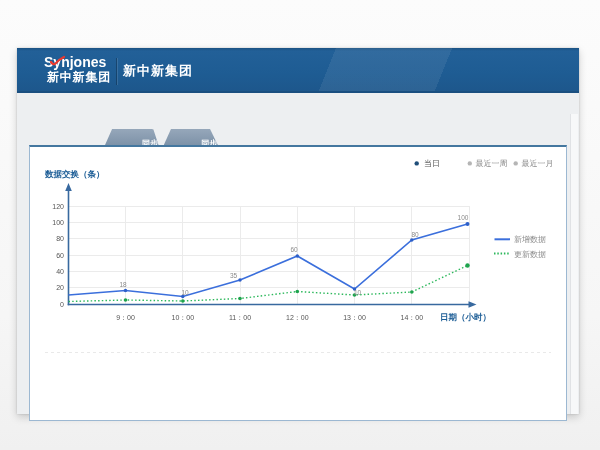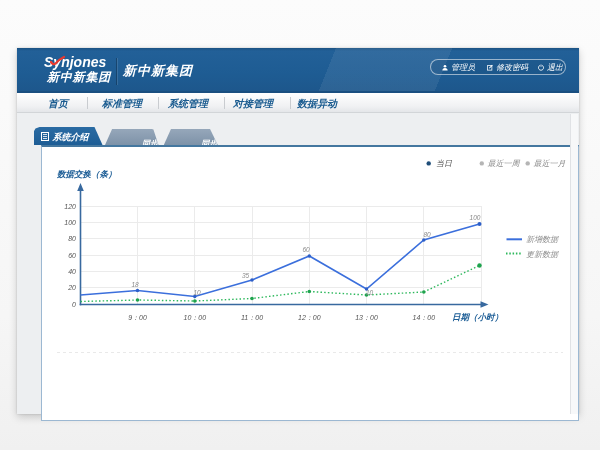--- a/index.html
+++ b/index.html
@@ -1,17 +1,17 @@
 <!DOCTYPE html>
 <html><head>
 <meta charset="utf-8">
 <style>
 * { margin:0; padding:0; box-sizing:border-box; }
 html,body { width:600px; height:450px; background:linear-gradient(180deg,#fcfcfc,#f6f6f6 70%,#f0f0f0); font-family:"Liberation Sans",sans-serif; position:relative; overflow:hidden; }
-.win { position:absolute; left:17px; top:48px; width:562px; height:366px; background:#edeff1; box-shadow:0 3px 8px rgba(0,0,0,.18), 0 0 2px rgba(0,0,0,.15);font-style:italic; }
+.win { position:absolute; left:17px; top:48px; width:562px; height:366px; background:#edeff1; box-shadow:0 3px 8px rgba(0,0,0,.18), 0 0 2px rgba(0,0,0,.15); }
 .hdr { position:absolute; left:0; top:0; width:562px; height:45px; background:linear-gradient(180deg,#1b5283 0px,#226098 3px,#1e5c93 60%,#1d578c 100%); border-bottom:2px solid #1a4f80; overflow:hidden; }
 .hdr .shine { position:absolute; left:0; top:0; width:562px; height:45px;
   background:linear-gradient(112deg, rgba(255,255,255,0) 55%, rgba(255,255,255,.07) 55%, rgba(255,255,255,.07) 75%, rgba(255,255,255,0) 75%); }
 .logo { position:absolute; left:27px; top:8px; color:#fff; }
 .logo .en { font-size:14px; font-weight:bold; letter-spacing:0px; line-height:13px; }
 .logo .cn { font-size:12px; font-weight:bold; letter-spacing:0.8px; line-height:12px; margin-top:2px; padding-left:3px; }
 .hdr .divider { position:absolute; left:99px; top:10px; height:27px; width:1px; background:rgba(0,0,0,.25); box-shadow:1px 0 0 rgba(255,255,255,.12); }
 .hdr .title { position:absolute; left:106px; top:14px; color:#fff; font-size:13px; font-weight:bold; letter-spacing:1px; }
 .pill { position:absolute; left:413px; top:11px; width:136px; height:16px; border:1px solid rgba(255,255,255,.55); border-radius:9px; background:rgba(0,0,0,.05); color:#fff; font-size:8px; display:flex; align-items:center; white-space:nowrap; }
 .pill span.t { margin-left:3px; }
@@ -23,81 +23,38 @@
 .tab { position:absolute; color:#fff; }
 .tab.active { left:16.5px; top:79px; width:69px; height:18px; background:linear-gradient(180deg,#2a6ba3,#1d5d95);
   clip-path:polygon(0 100%, 0 5px, 2px 1.5px, 6px 0, 61px 0, 69px 100%); }
 .tab.active .txt { position:absolute; left:19px; top:4px; font-size:9px; font-weight:bold; }
 .tab.inactive { height:16.5px; top:80.5px; background:linear-gradient(180deg,#96a7ba,#7d92a8); }
 .tab.t1 { left:88px; width:53.5px; clip-path:polygon(0 100%, 7.3px 0, 45px 0, 48.5px 1px, 47.8px 0.5px, 48.6px 1.5px, 53.5px 100%); }
 .tab.t2 { left:146.8px; width:54px; clip-path:polygon(0 100%, 7.4px 0, 46px 0, 54px 100%); }
 .tab.inactive .txt { position:absolute; top:9px; font-size:8px; font-weight:bold;padding-left:24px; }
 .tab.t1 .txt { left:13px; }
 .tab.t2 .txt { left:13.5px; }
-.panel { position:absolute; left:24px; top:97px; width:538px; height:276px; background:#fff; border:1px solid #9cb8d2; border-top:2px solid #44779f; }
+.panel { position:absolute; left:12px; top:97px; width:538px; height:276px; background:#fff; border:1px solid #9cb8d2; border-top:2px solid #44779f; }
 .note { position:absolute; left:27px; top:209px; font-size:7.3px; color:#666; white-space:nowrap; letter-spacing:0px; }
 .note b { color:#cc3333; font-weight:normal; }
 .sbar { position:absolute; left:553px; top:66px; width:8px; height:300px; background:#f7f8f9; border-left:1px solid #e0e2e5; }
 </style>
 </head>
 <body>
 <div class="win">
   <div class="hdr">
     <div class="shine"></div>
     <div class="logo">
       <div class="en">S<span style="position:relative;">y<svg width="15" height="13" viewBox="0 0 15 13" style="position:absolute;left:-3px;top:1px;">
               <path d="M1 7 Q3.5 10.5 5.5 8.5 Q9 4.5 14 2" fill="none" stroke="#e8392f" stroke-width="2.2" stroke-linecap="round"></path>
             </svg></span>njones</div>
       <div class="cn">新中新集团</div>
     </div>
     <div class="divider"></div>
     <div class="title">新中新集团</div>
-    <div class="pill">
-      <div class="grp" style="margin-left:11px;">
-        <svg class="ic" width="6" height="7" viewBox="0 0 8 8">
-            <circle cx="4" cy="2.3" r="1.8" fill="#fff"></circle>
-            <path d="M0.5 8 Q0.5 4.6 4 4.6 Q7.5 4.6 7.5 8 Z" fill="#fff"></path>
-          </svg>
-        <span class="t">管理员</span>
-      </div>
-      <div class="grp" style="margin-left:12px;">
-        <svg class="ic" width="6" height="7" viewBox="0 0 8 8">
-            <rect x="0.5" y="1.5" width="6" height="6" fill="none" stroke="#fff" stroke-width="1"></rect>
-            <path d="M3 5 L7.2 0.8" stroke="#fff" stroke-width="1.4"></path>
-          </svg>
-        <span class="t">修改密码</span>
-      </div>
-      <div class="grp" style="margin-left:10px;">
-        <svg class="ic" width="6" height="7" viewBox="0 0 8 8">
-            <path d="M2.5 1.2 A3.4 3.4 0 1 0 5.5 1.2" fill="none" stroke="#fff" stroke-width="1.1"></path>
-            <line x1="4" y1="0" x2="4" y2="3" stroke="#fff" stroke-width="1.1"></line>
-          </svg>
-        <span class="t">退出</span>
-      </div>
-    </div>
-  </div>
-  <div class="nav">
-    <div class="item" style="left:31px;">首页</div>
-    <div class="sep" style="left:70px;"></div>
-    <div class="item" style="left:85px;">标准管理</div>
-    <div class="sep" style="left:141px;"></div>
-    <div class="item" style="left:151px;">系统管理</div>
-    <div class="sep" style="left:207px;"></div>
-    <div class="item" style="left:216px;">对接管理</div>
-    <div class="sep" style="left:273px;"></div>
-    <div class="item" style="left:280px;">数据异动</div>
-  </div>
-  <div class="tab active">
-    <svg style="position:absolute;left:7px;top:4.5px;" width="8" height="9" viewBox="0 0 8 9">
-        <rect x="0.5" y="0.5" width="7" height="8" fill="none" stroke="#fff" stroke-width="1"></rect>
-        <line x1="2" y1="2.5" x2="6" y2="2.5" stroke="#fff" stroke-width="0.8"></line>
-        <line x1="2" y1="4.5" x2="6" y2="4.5" stroke="#fff" stroke-width="0.8"></line>
-        <line x1="2" y1="6.5" x2="6" y2="6.5" stroke="#fff" stroke-width="0.8"></line>
-      </svg>
-    <div class="txt">系统介绍</div>
   </div>
   <div class="tab inactive t1">
       <div class="txt">同步监控</div>
     </div>
   <div class="tab inactive t2">
       <div class="txt">同步监控</div>
     </div>
   <div class="panel">
     <svg width="536" height="261" viewBox="30 147 536 261" style="position:absolute;left:0;top:0;">
 

